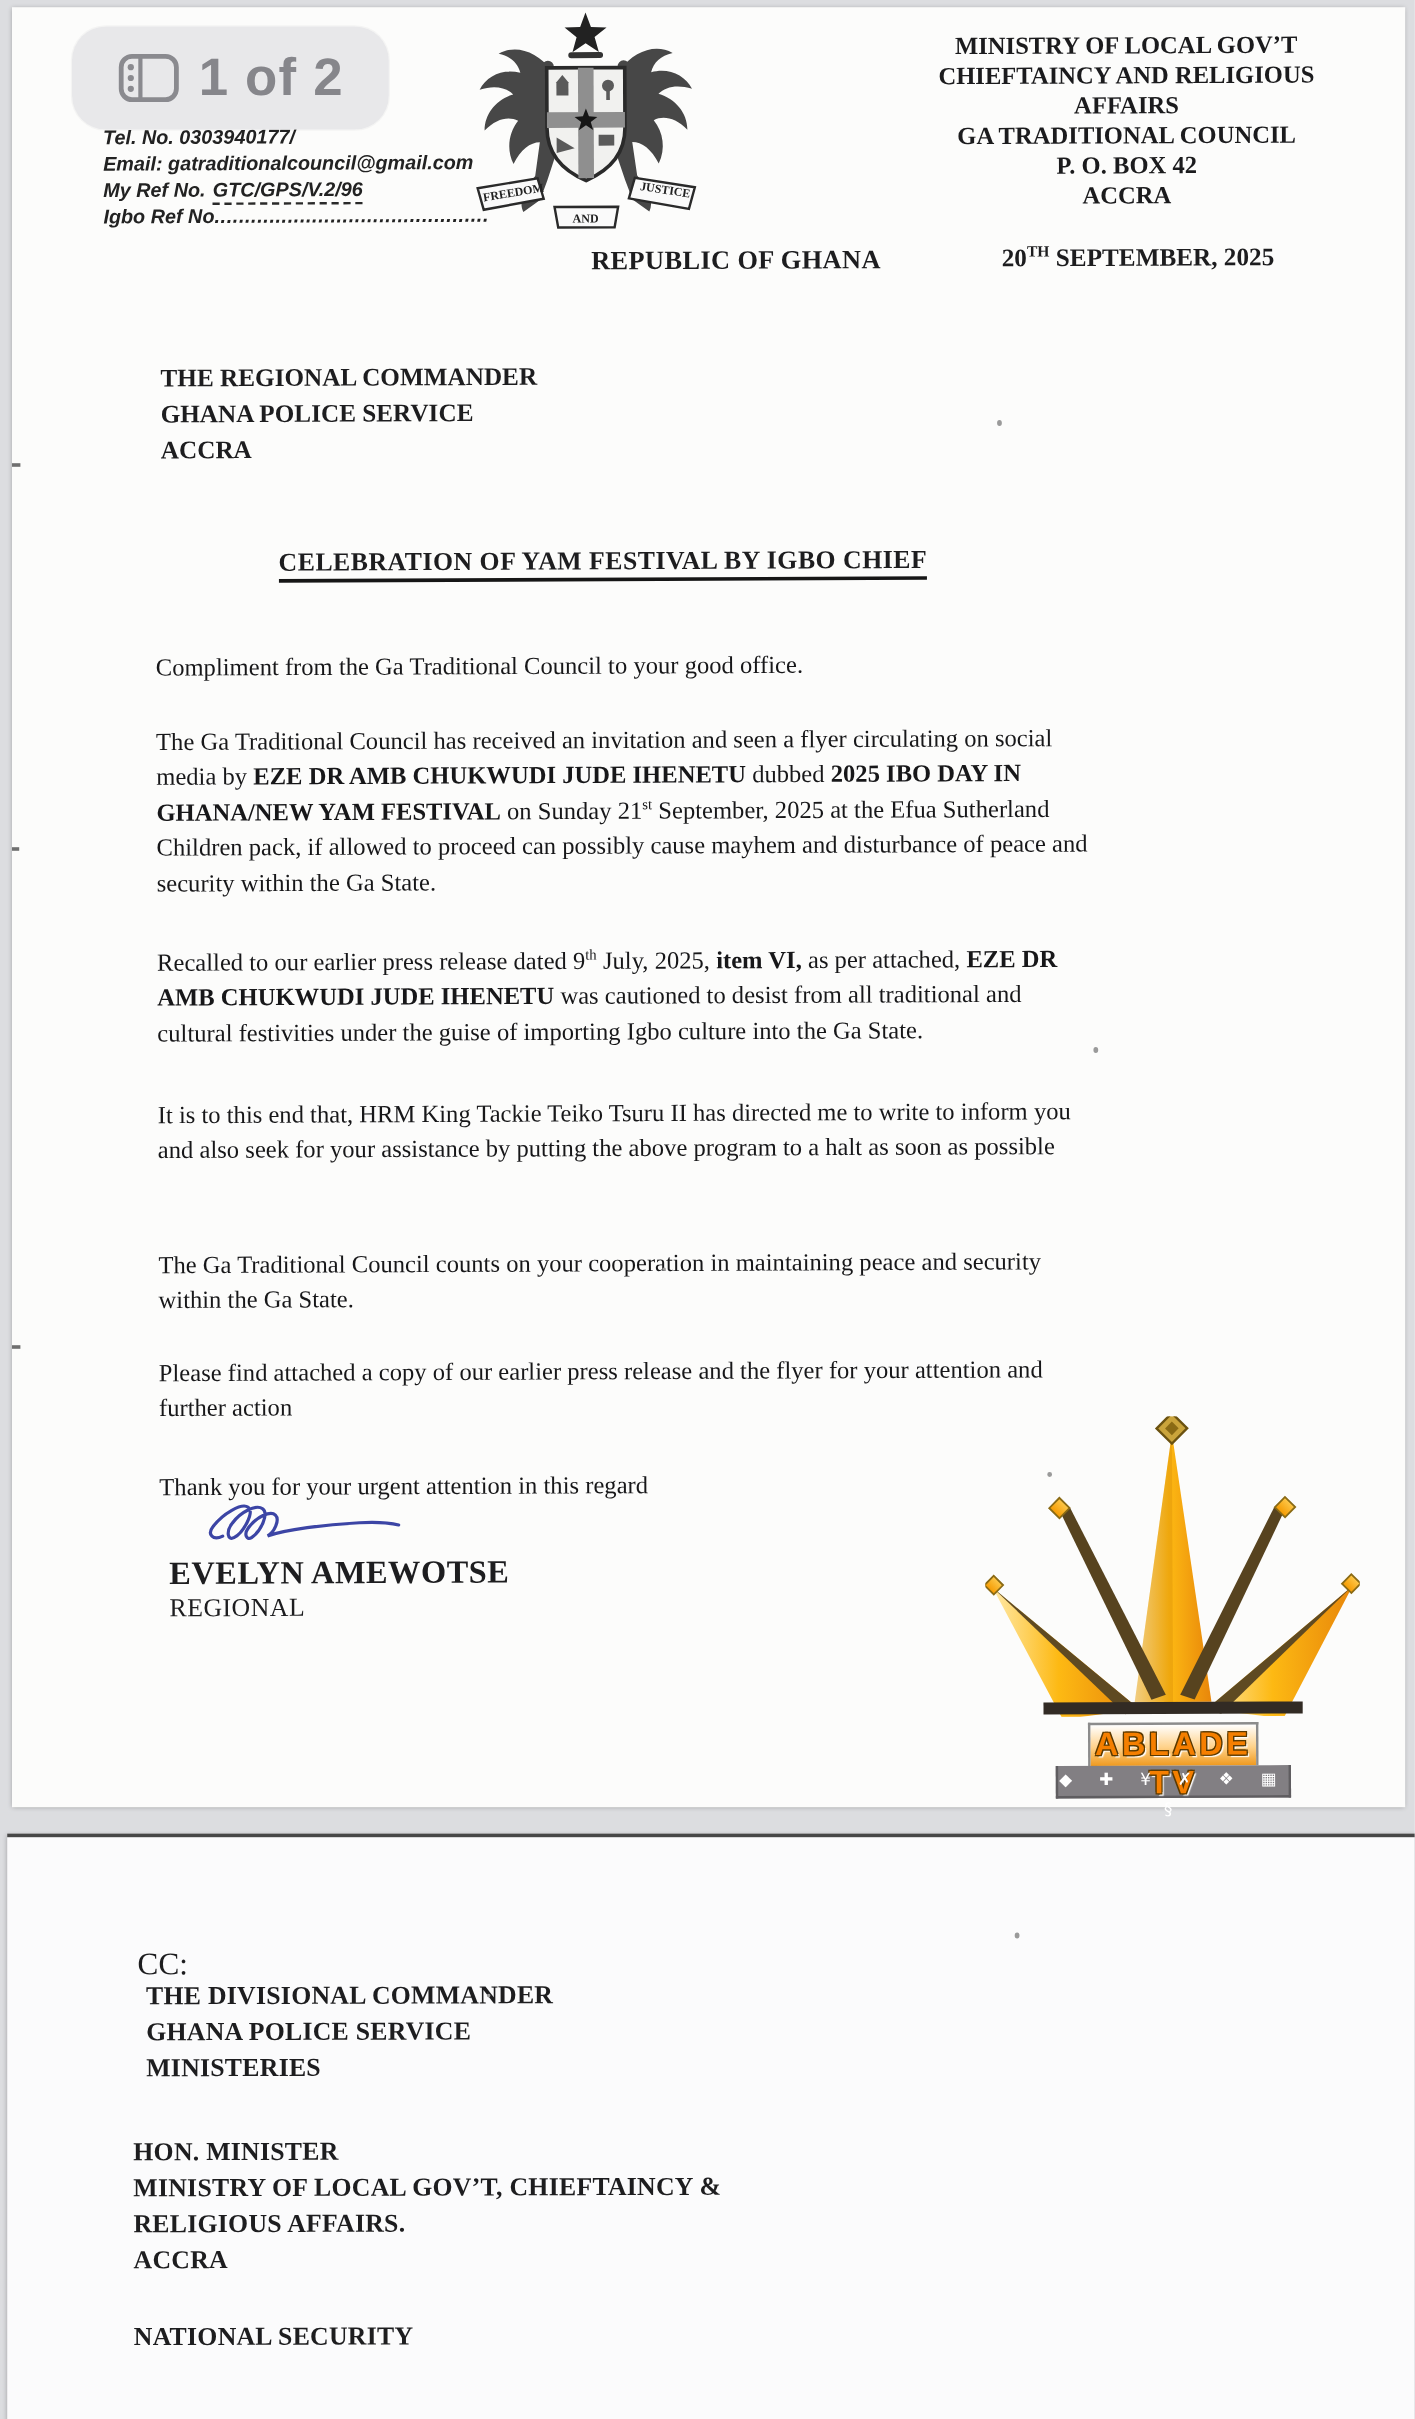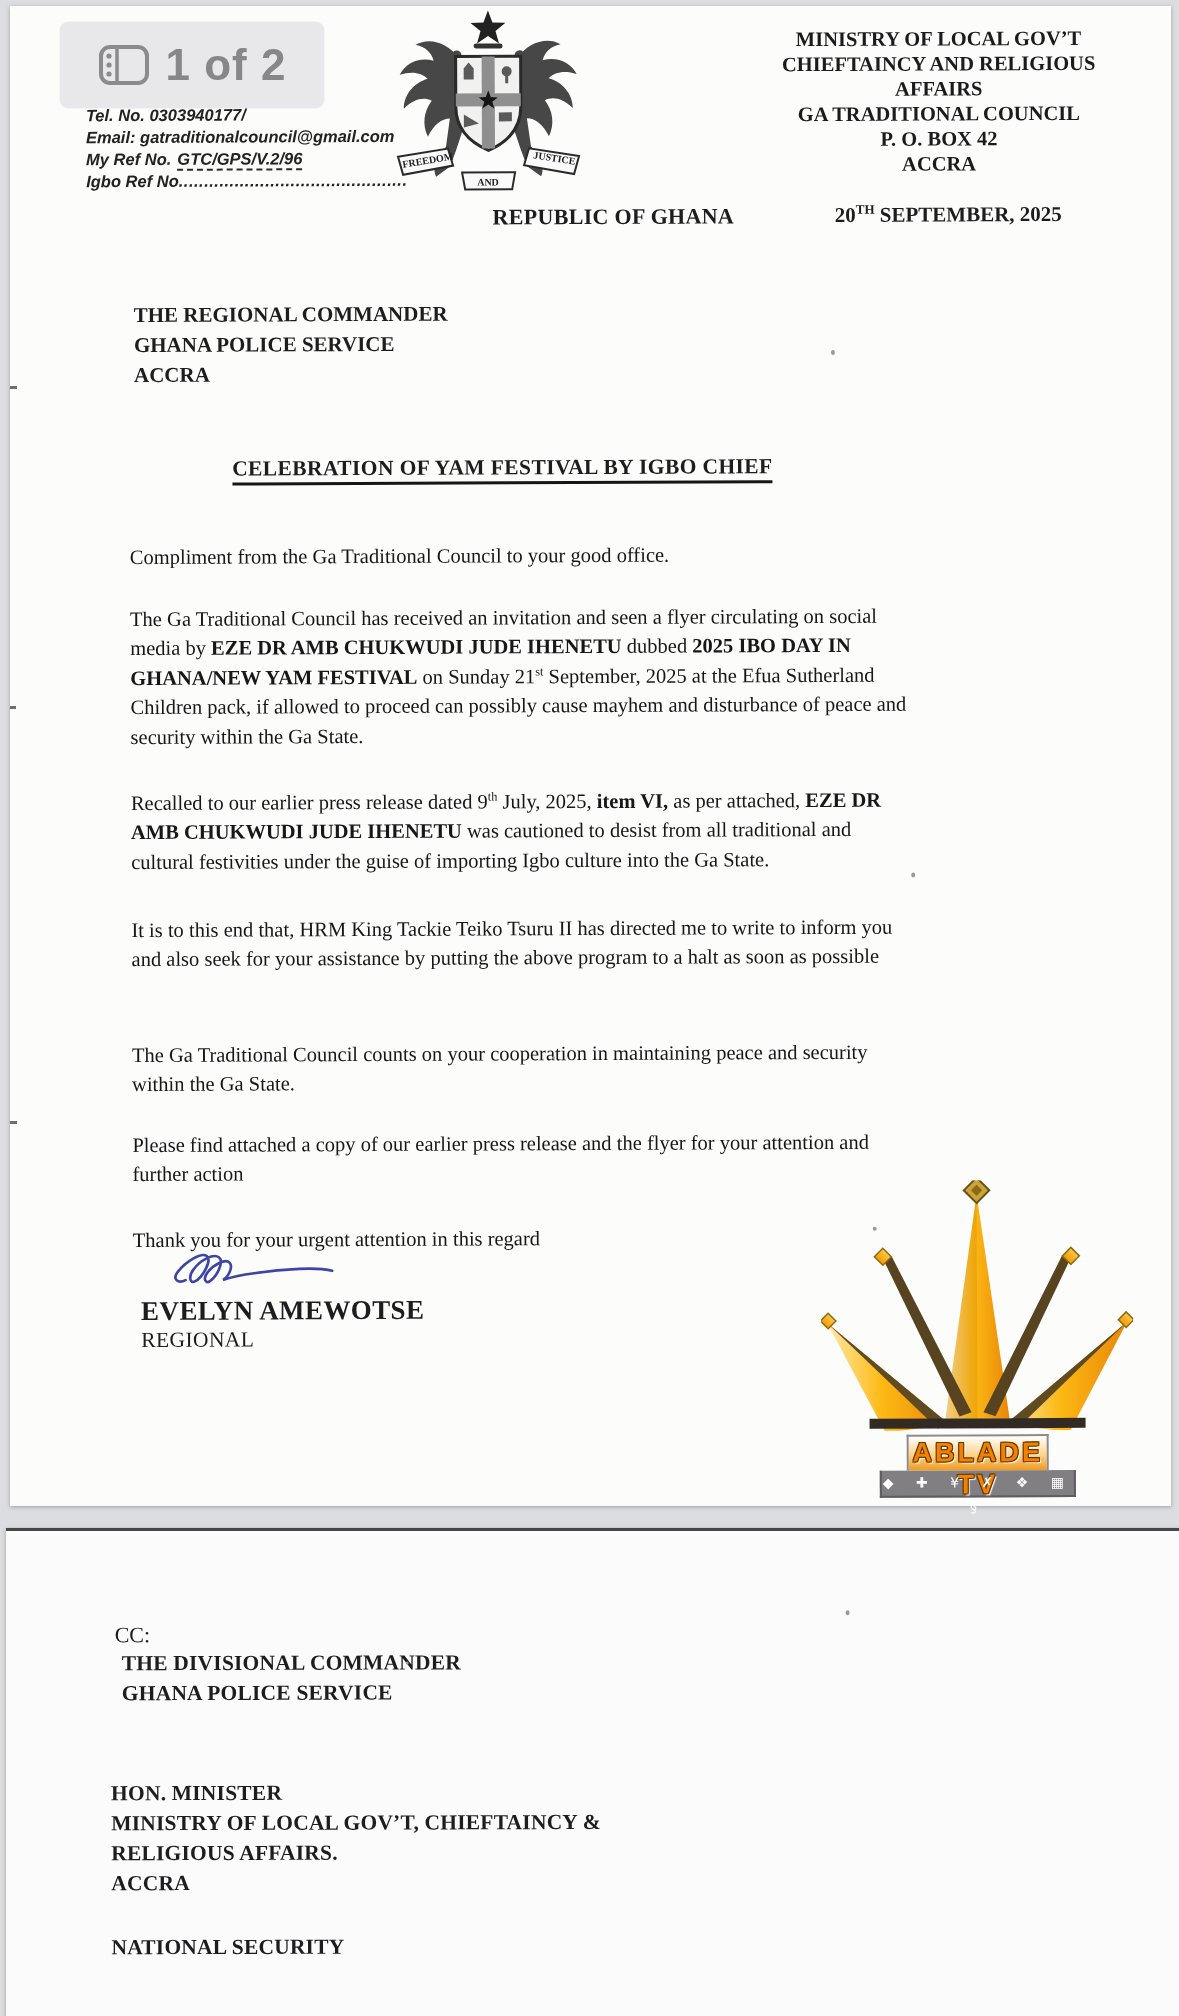--- a/index.html
+++ b/index.html
@@ -8,21 +8,21 @@
     background:#dcdde0;
     font-family:"Liberation Serif", serif;
     color:#1d1d1f;
   }
   .page{position:absolute;background:#fcfcfb;box-shadow:0 1px 4px rgba(0,0,0,.28);}
   #page1{left:10px;top:6px;width:1161px;height:1500px;}
   #page2{left:6px;top:1528px;width:1173px;height:488px;background:#fbfbfc;border-top:3px solid #474747;}
   .tilt{position:absolute;inset:0;transform:rotate(-0.25deg);transform-origin:50% 40%;}
   
   .pill{
-    position:absolute;left:50px;top:16px;width:264px;height:86px;border-radius:8px;
+    position:absolute;left:50px;top:16px;width:264px;height:86px;border-radius:28px;
     background:rgba(231,231,233,.96);display:flex;align-items:center;justify-content:center;gap:16px;
     font-family:"Liberation Sans", sans-serif;z-index:30;box-shadow:0 0 0 1px rgba(0,0,0,.03);
   }
   .pill .pg-txt{font-size:44px;font-weight:600;color:#86868b;letter-spacing:1px;}
   
   .contact{position:absolute;left:78px;top:96px;width:330px;
     font-family:"Liberation Sans", sans-serif;font-style:italic;font-weight:bold;
     font-size:16.5px;line-height:22px;color:#222;}
   .contact .refval{border-bottom:2px dashed #2a2a2a;padding-bottom:1px;margin-left:6px;}
   .contact .dots{letter-spacing:.5px;}
@@ -56,21 +56,21 @@
     color:#f57f00;
     text-shadow:-1px -1px 0 #5b3a00,1px -1px 0 #5b3a00,-1px 1px 0 #5b3a00,1px 1px 0 #5b3a00,2px 2px 1px #fff;
   }
   .lt-sym{
     margin:0 58px;height:25px;line-height:25px;text-align:center;
     background:#827f83;border:2px solid #5f5d60;border-top:none;
     font-family:"DejaVu Sans", sans-serif;font-size:14px;letter-spacing:9px;color:#ffffff;
   }
   
   .p2tilt{position:absolute;inset:0;transform:rotate(-0.15deg);}
-  .cc-label{position:absolute;left:109px;top:90px;font-size:22px;}
+  .cc-label{position:absolute;left:109px;top:90px;font-size:26px;}
   .cc-group{position:absolute;font-weight:bold;font-size:21.5px;line-height:30px;letter-spacing:.2px;}
   #ccg1{left:116px;top:116px;}
   #ccg2{left:105px;top:246px;}
   #ccg3{left:105px;top:400px;}
   
   .speck{position:absolute;background:#9a9a9a;border-radius:50%;}
   .edge-mark{position:absolute;background:#6f6f6f;}
 </style>
 </head>
 <body>
@@ -221,20 +221,21 @@
   <div class="edge-mark" style="left:0;top:1115px;width:7px;height:3px;"></div>
 </div>
 
 <div class="page" id="page2">
   <div class="p2tilt">
     <div class="cc-label">CC:</div>
 
     <div class="cc-group" id="ccg1">
       <div>THE DIVISIONAL COMMANDER</div>
       <div>GHANA POLICE SERVICE</div>
+      <div>MINISTERIES</div>
     </div>
 
     <div class="cc-group" id="ccg2">
       <div>HON. MINISTER</div>
       <div>MINISTRY OF LOCAL GOV’T, CHIEFTAINCY &amp;</div>
       <div>RELIGIOUS AFFAIRS.</div>
       <div>ACCRA</div>
     </div>
 
     <div class="cc-group" id="ccg3">

